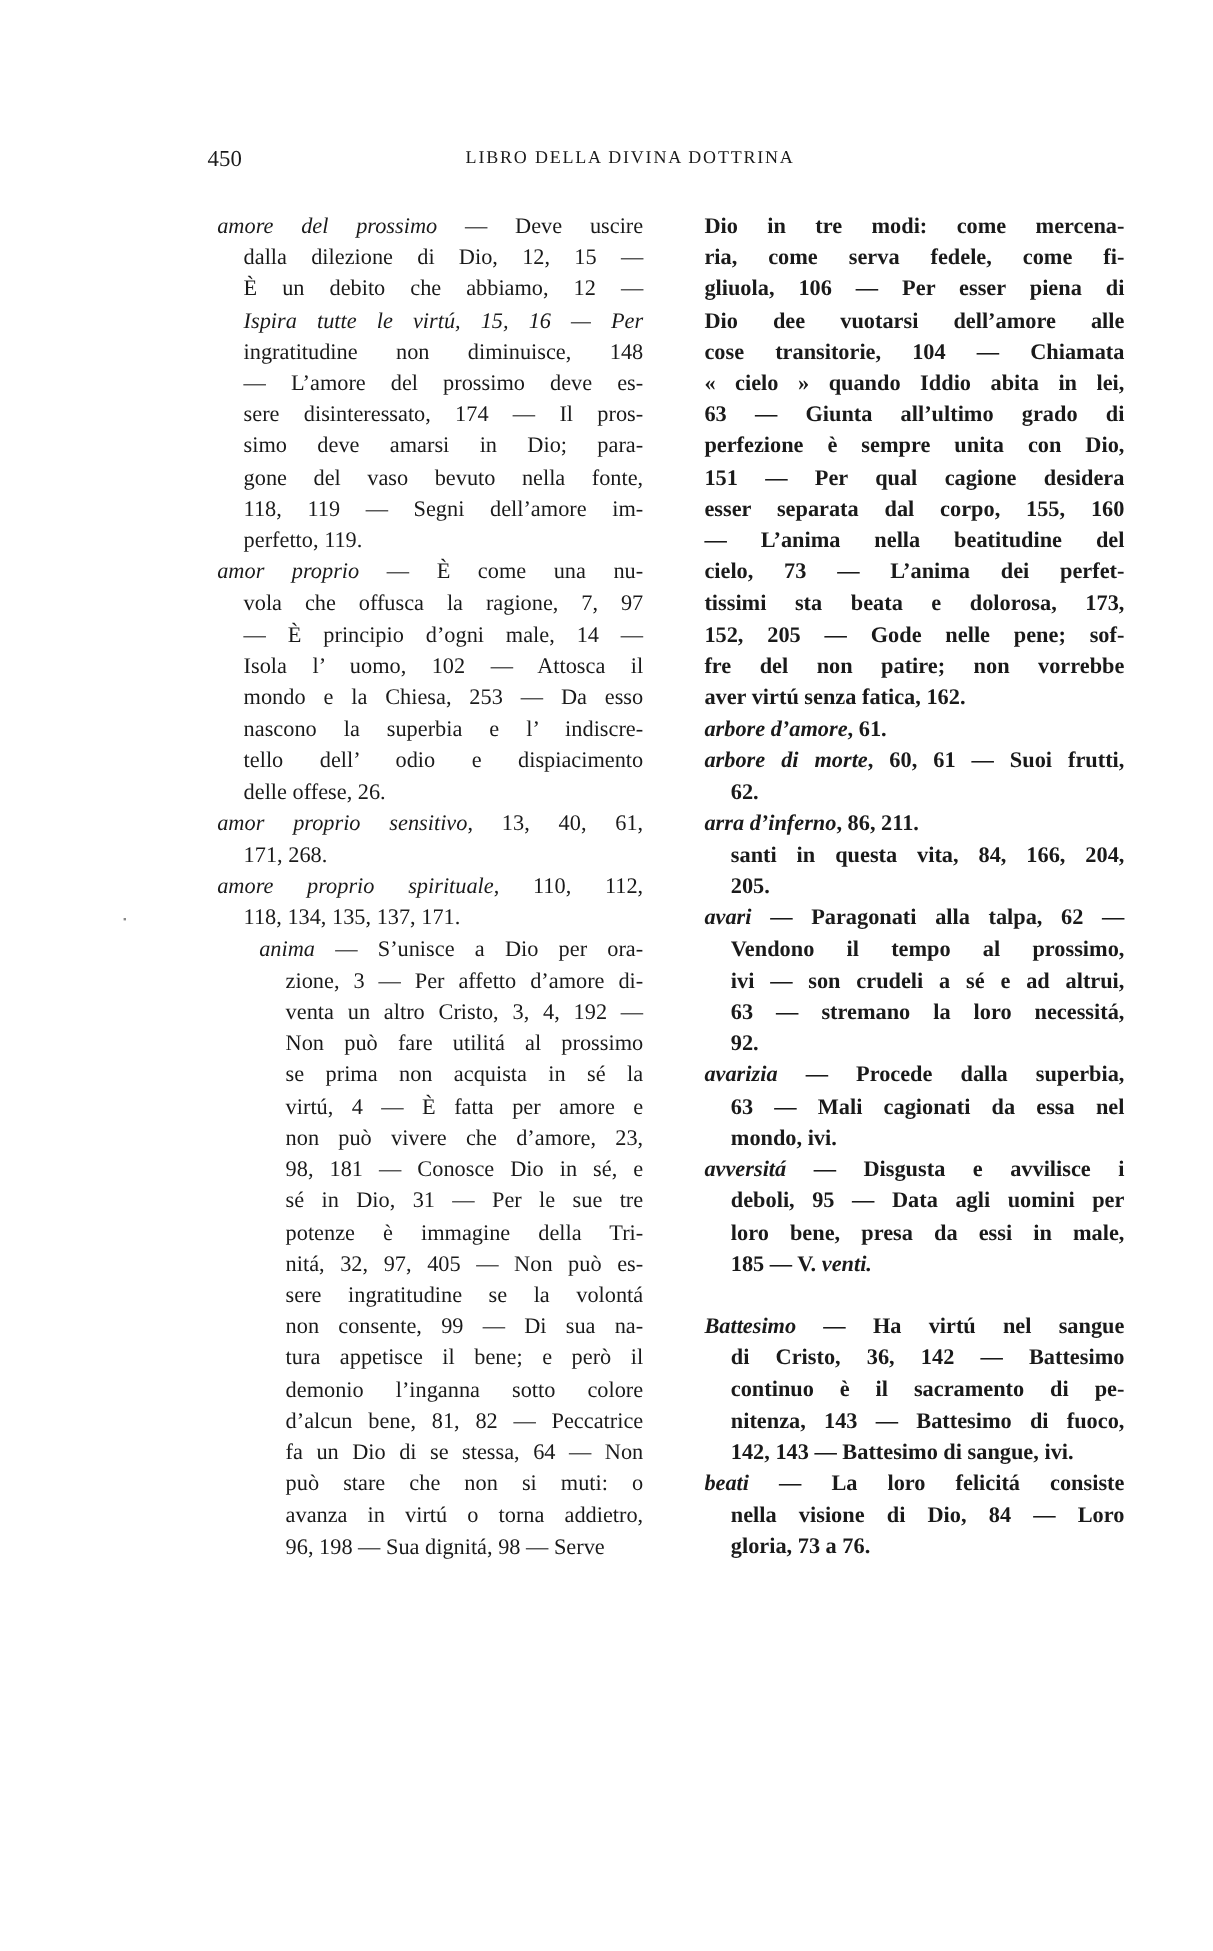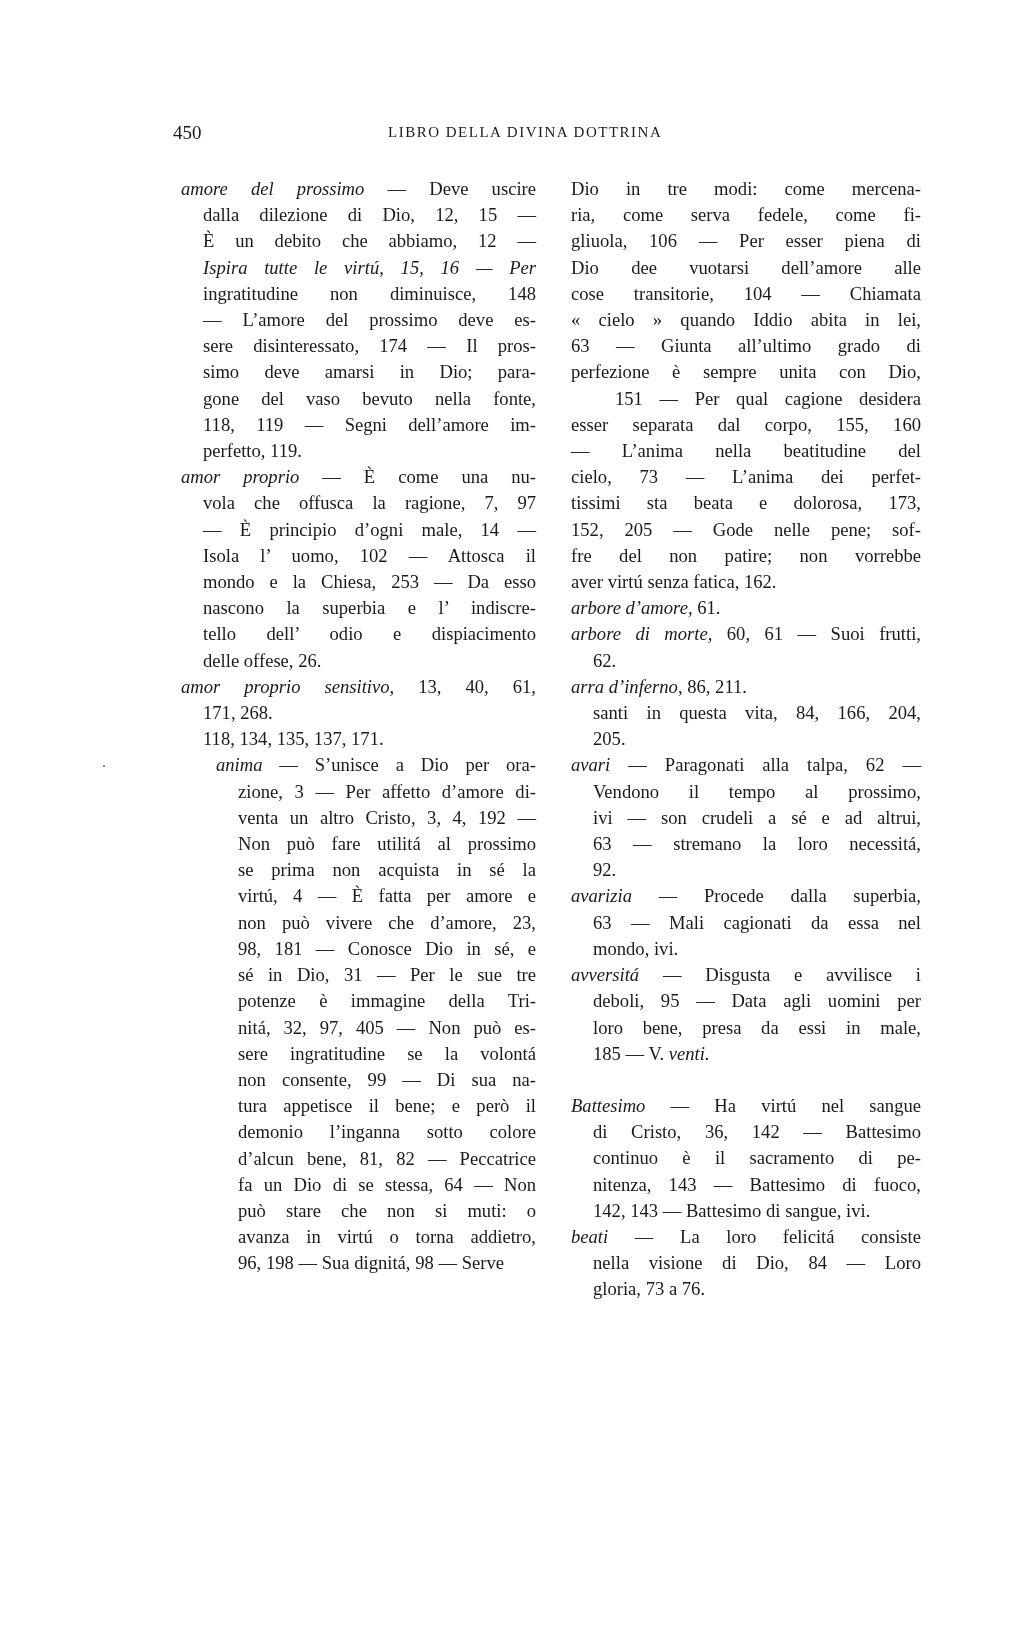--- a/index.html
+++ b/index.html
@@ -38,21 +38,21 @@
       letter-spacing: 1.5px;
     }
     .column {
       position: absolute;
       top: 176px;
       font-family: "Liberation Serif", serif;
       font-size: 18.6px;
       line-height: 26.2px;
     }
     .col-left { left: 181px; width: 355px; }
-    .col-right { left: 571px; width: 350px; }
+    .col-right { left: 587px; width: 350px; font-weight: bold; }
     .entry {
       margin: 0;
       padding-left: 22px;
       text-indent: -22px;
       text-align: justify;
     }
     .entry .head {
       font-style: italic;
     }
     .entry.continuation {
@@ -111,20 +111,21 @@
       <span class="line justify" style="padding-left: 22px; text-indent: 0px;"><span>mondo e la Chiesa, 253 — Da esso</span></span>
       <span class="line justify" style="padding-left: 22px; text-indent: 0px;"><span>nascono la superbia e l’ indiscre-</span></span>
       <span class="line justify" style="padding-left: 22px; text-indent: 0px;"><span>tello dell’ odio e dispiacimento</span></span>
       <span class="line" style="padding-left: 22px; text-indent: 0px;"><span>delle offese, 26.</span></span>
     </div>
     <div class="entry" style="padding-left: 0px; text-indent: 0px;">
       <span class="line justify"><span class="head">amor proprio sensitivo</span><span>, 13, 40, 61,</span></span>
       <span class="line" style="padding-left: 22px; text-indent: 0px;"><span>171, 268.</span></span>
     </div>
     <div class="entry" style="padding-left: 0px; text-indent: 0px;">
+      <span class="line justify"><span class="head">amore proprio spirituale</span><span>, 110, 112,</span></span>
       <span class="line" style="padding-left: 22px; text-indent: 0px;"><span>118, 134, 135, 137, 171.</span></span>
     </div>
     <div class="entry" style="padding-left: 0px; text-indent: 0px; margin-left: 35px;">
       <span class="line justify"><span class="head">anima</span><span> — S’unisce a Dio per ora-</span></span>
       <span class="line justify" style="padding-left: 22px; text-indent: 0px;"><span>zione, 3 — Per affetto d’amore di-</span></span>
       <span class="line justify" style="padding-left: 22px; text-indent: 0px;"><span>venta un altro Cristo, 3, 4, 192 —</span></span>
       <span class="line justify" style="padding-left: 22px; text-indent: 0px;"><span>Non può fare utilitá al prossimo</span></span>
       <span class="line justify" style="padding-left: 22px; text-indent: 0px;"><span>se prima non acquista in sé la</span></span>
       <span class="line justify" style="padding-left: 22px; text-indent: 0px;"><span>virtú, 4 — È fatta per amore e</span></span>
       <span class="line justify" style="padding-left: 22px; text-indent: 0px;"><span>non può vivere che d’amore, 23,</span></span>
@@ -146,21 +147,21 @@
 <div class="column col-right" id="col-right">
     <div class="entry continuation" style="padding-left: 0px; text-indent: 0px;">
       <span class="line justify" style="padding-left: 0px; text-indent: 0px;"><span>Dio in tre modi: come mercena-</span></span>
       <span class="line justify" style="padding-left: 0px; text-indent: 0px;"><span>ria, come serva fedele, come fi-</span></span>
       <span class="line justify" style="padding-left: 0px; text-indent: 0px;"><span>gliuola, 106 — Per esser piena di</span></span>
       <span class="line justify" style="padding-left: 0px; text-indent: 0px;"><span>Dio dee vuotarsi dell’amore alle</span></span>
       <span class="line justify" style="padding-left: 0px; text-indent: 0px;"><span>cose transitorie, 104 — Chiamata</span></span>
       <span class="line justify" style="padding-left: 0px; text-indent: 0px;"><span>« cielo » quando Iddio abita in lei,</span></span>
       <span class="line justify" style="padding-left: 0px; text-indent: 0px;"><span>63 — Giunta all’ultimo grado di</span></span>
       <span class="line justify" style="padding-left: 0px; text-indent: 0px;"><span>perfezione è sempre unita con Dio,</span></span>
-      <span class="line justify" style="padding-left: 0px; text-indent: 0px; margin-left: 44px;"><span>151 — Per qual cagione desidera</span></span>
+      <span class="line justify" style="padding-left: 0px; text-indent: 0px;"><span>151 — Per qual cagione desidera</span></span>
       <span class="line justify" style="padding-left: 0px; text-indent: 0px;"><span>esser separata dal corpo, 155, 160</span></span>
       <span class="line justify" style="padding-left: 0px; text-indent: 0px;"><span>— L’anima nella beatitudine del</span></span>
       <span class="line justify" style="padding-left: 0px; text-indent: 0px;"><span>cielo, 73 — L’anima dei perfet-</span></span>
       <span class="line justify" style="padding-left: 0px; text-indent: 0px;"><span>tissimi sta beata e dolorosa, 173,</span></span>
       <span class="line justify" style="padding-left: 0px; text-indent: 0px;"><span>152, 205 — Gode nelle pene; sof-</span></span>
       <span class="line justify" style="padding-left: 0px; text-indent: 0px;"><span>fre del non patire; non vorrebbe</span></span>
       <span class="line" style="padding-left: 0px; text-indent: 0px;"><span>aver virtú senza fatica, 162.</span></span>
     </div>
     <div class="entry" style="padding-left: 0px; text-indent: 0px;">
       <span class="line"><span class="head">arbore d’amore</span><span>, 61.</span></span>

